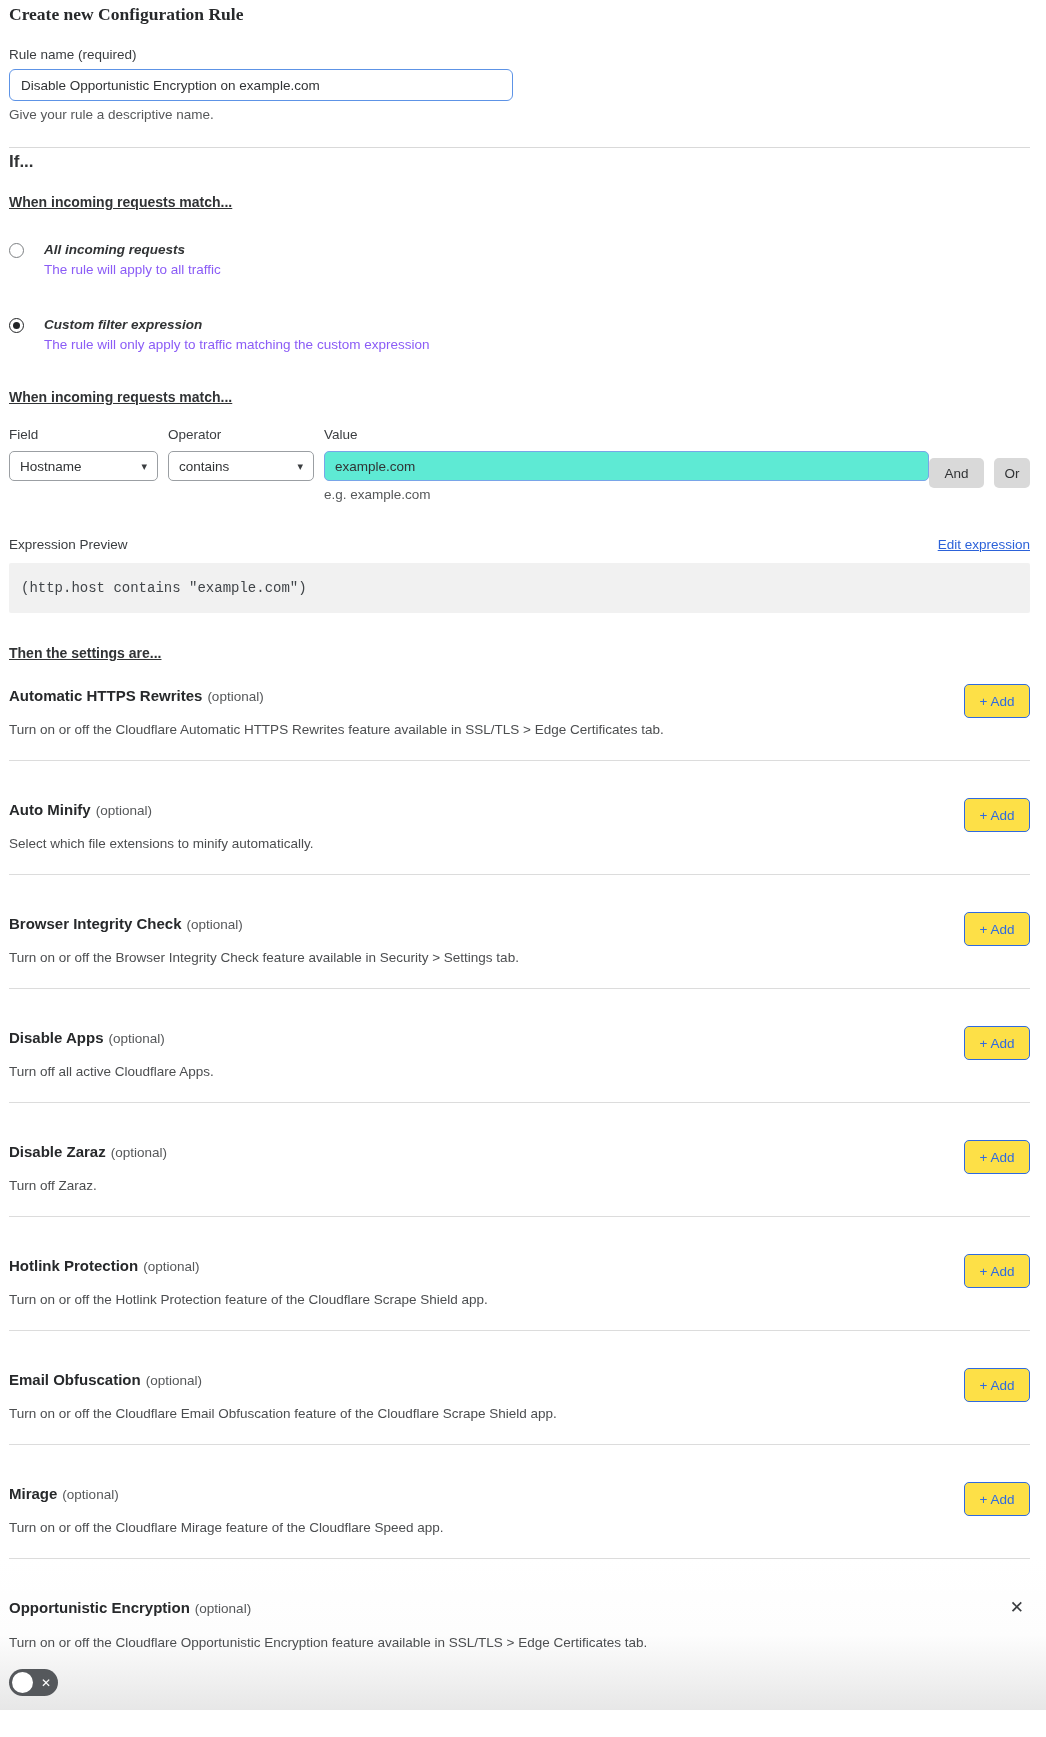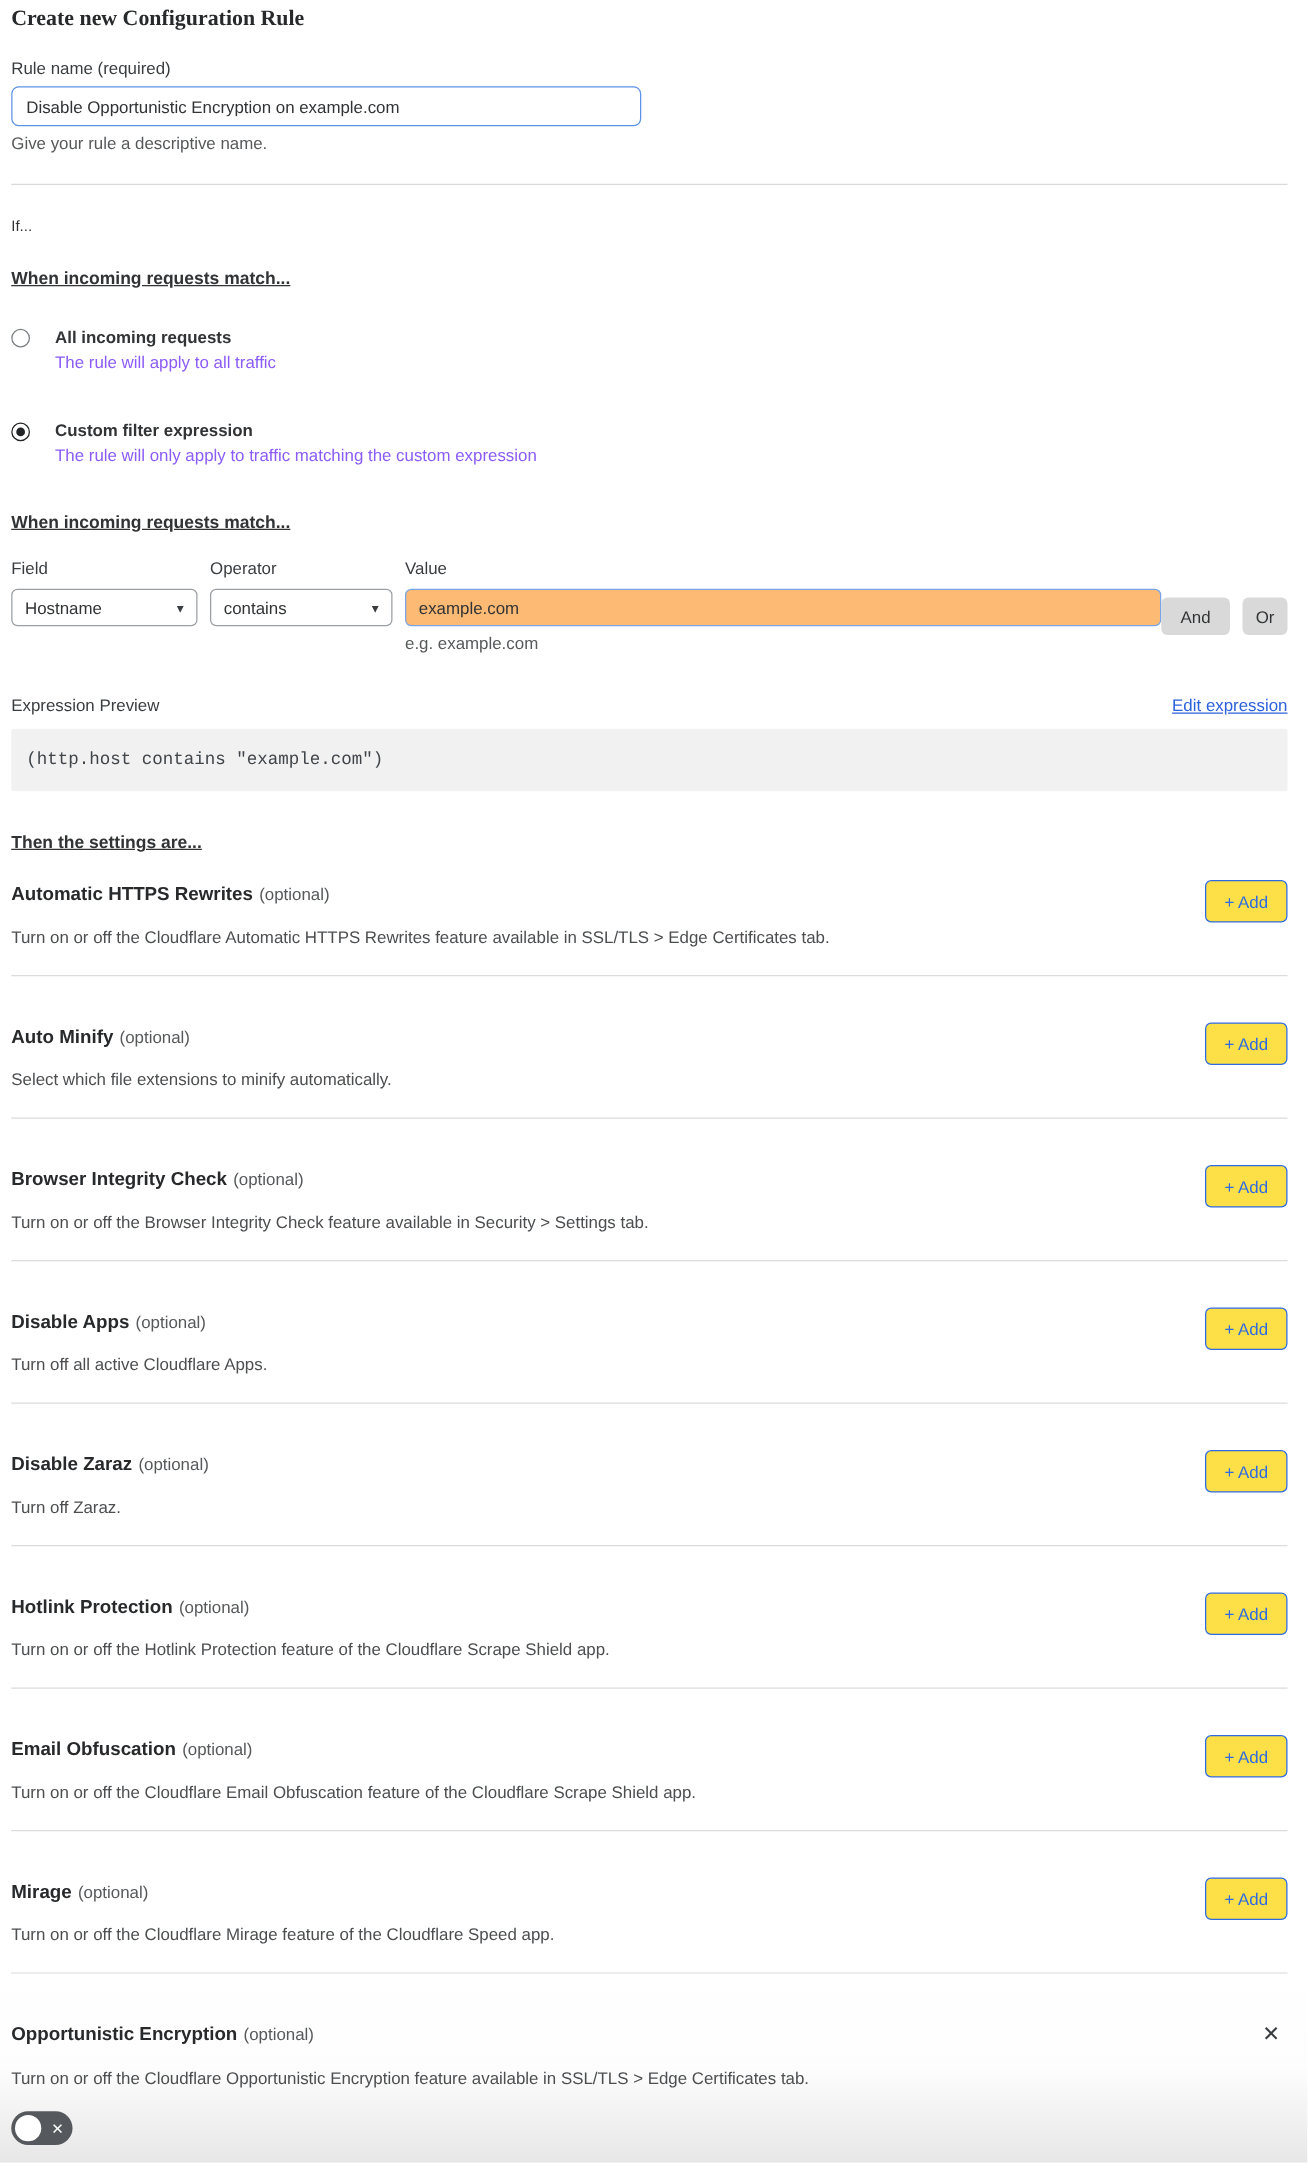--- a/index.html
+++ b/index.html
@@ -16,56 +16,56 @@
   .rule-name-input {
     display: block; margin-top: 7px; width: 504px; height: 32px;
     border: 1.5px solid #5d93e6; border-radius: 6px; padding: 0 11px;
     font-size: 13.5px; color: #313335; background: #fff; outline: none;
     font-family: inherit;
   }
   .helper { margin-top: 6px; font-size: 13.5px; color: #56585a; }
 
   hr.divider { border: none; border-top: 1px solid #d9d9d9; margin-top: 25px; }
 
-  h2.if-heading { margin-top: 24px; font-size: 12px; font-weight: 400; line-height: 19px; }
+  h2.if-heading { margin-top: 4px; font-size: 17px; font-weight: 700; line-height: 19px; }
   h3.sub-heading { font-size: 14px; font-weight: 700; line-height: 17px; text-decoration: underline; }
   .match-heading { margin-top: 23px; }
   .builder-heading { margin-top: 36px; }
 
   .radio-option { display: flex; align-items: flex-start; }
   .radio-option.first { margin-top: 31px; }
   .radio-option.second { margin-top: 39px; }
   .radio {
     width: 15px; height: 15px; border-radius: 50%; border: 1.5px solid #7d8083;
     flex: 0 0 auto; margin-top: 1px; position: relative; background: #fff; cursor: pointer;
   }
   .radio.selected { border-color: #222426; }
   .radio.selected::after {
     content: ""; position: absolute; left: 2.5px; top: 2.5px;
     width: 7px; height: 7px; border-radius: 50%; background: #222426;
   }
   .radio-text { margin-left: 20px; }
-  .radio-label { font-size: 13.5px; font-weight: 700; line-height: 16px; }
+  .radio-label { font-size: 13.5px; font-weight: 700; line-height: 16px; font-style: italic; }
   .radio-desc { margin-top: 4px; font-size: 13.5px; color: #8b5cf6; line-height: 16px; }
 
   .builder-row { display: flex; margin-top: 21px; }
   .bcol { margin-right: 10px; }
   .bcol .col-label { font-size: 13.5px; color: #3a3d40; display: block; }
   .field-col { width: 149px; }
   .operator-col { width: 146px; }
   .value-col { flex: 1 1 auto; }
   .select {
     margin-top: 9px; height: 30px; border: 1px solid #9b9fa3; border-radius: 5px;
     display: flex; align-items: center; justify-content: space-between;
     padding: 0 10px; font-size: 13.5px; background: #fff; cursor: pointer;
   }
   .select .caret { font-size: 11px; color: #3a3d40; }
   .value-input {
     margin-top: 9px; height: 30px; width: 100%;
-    border: 1px solid #79a5e8; border-radius: 5px; background: #fdba74;
+    border: 1px solid #79a5e8; border-radius: 5px; background: #5eead4;
     padding: 0 10px; font-size: 13.5px; color: #313335; outline: none;
     font-family: inherit; display: block;
   }
   .logic-col { flex: 0 0 auto; display: flex; align-items: flex-end; }
   .gray-btn {
     height: 30px; border: none; border-radius: 5px; background: #d9d9d9;
     color: #313335; font-size: 13.5px; font-family: inherit; cursor: pointer;
   }
   .and-btn { width: 55px; margin-left: 0; }
   .or-btn { width: 36px; margin-left: 10px; }

